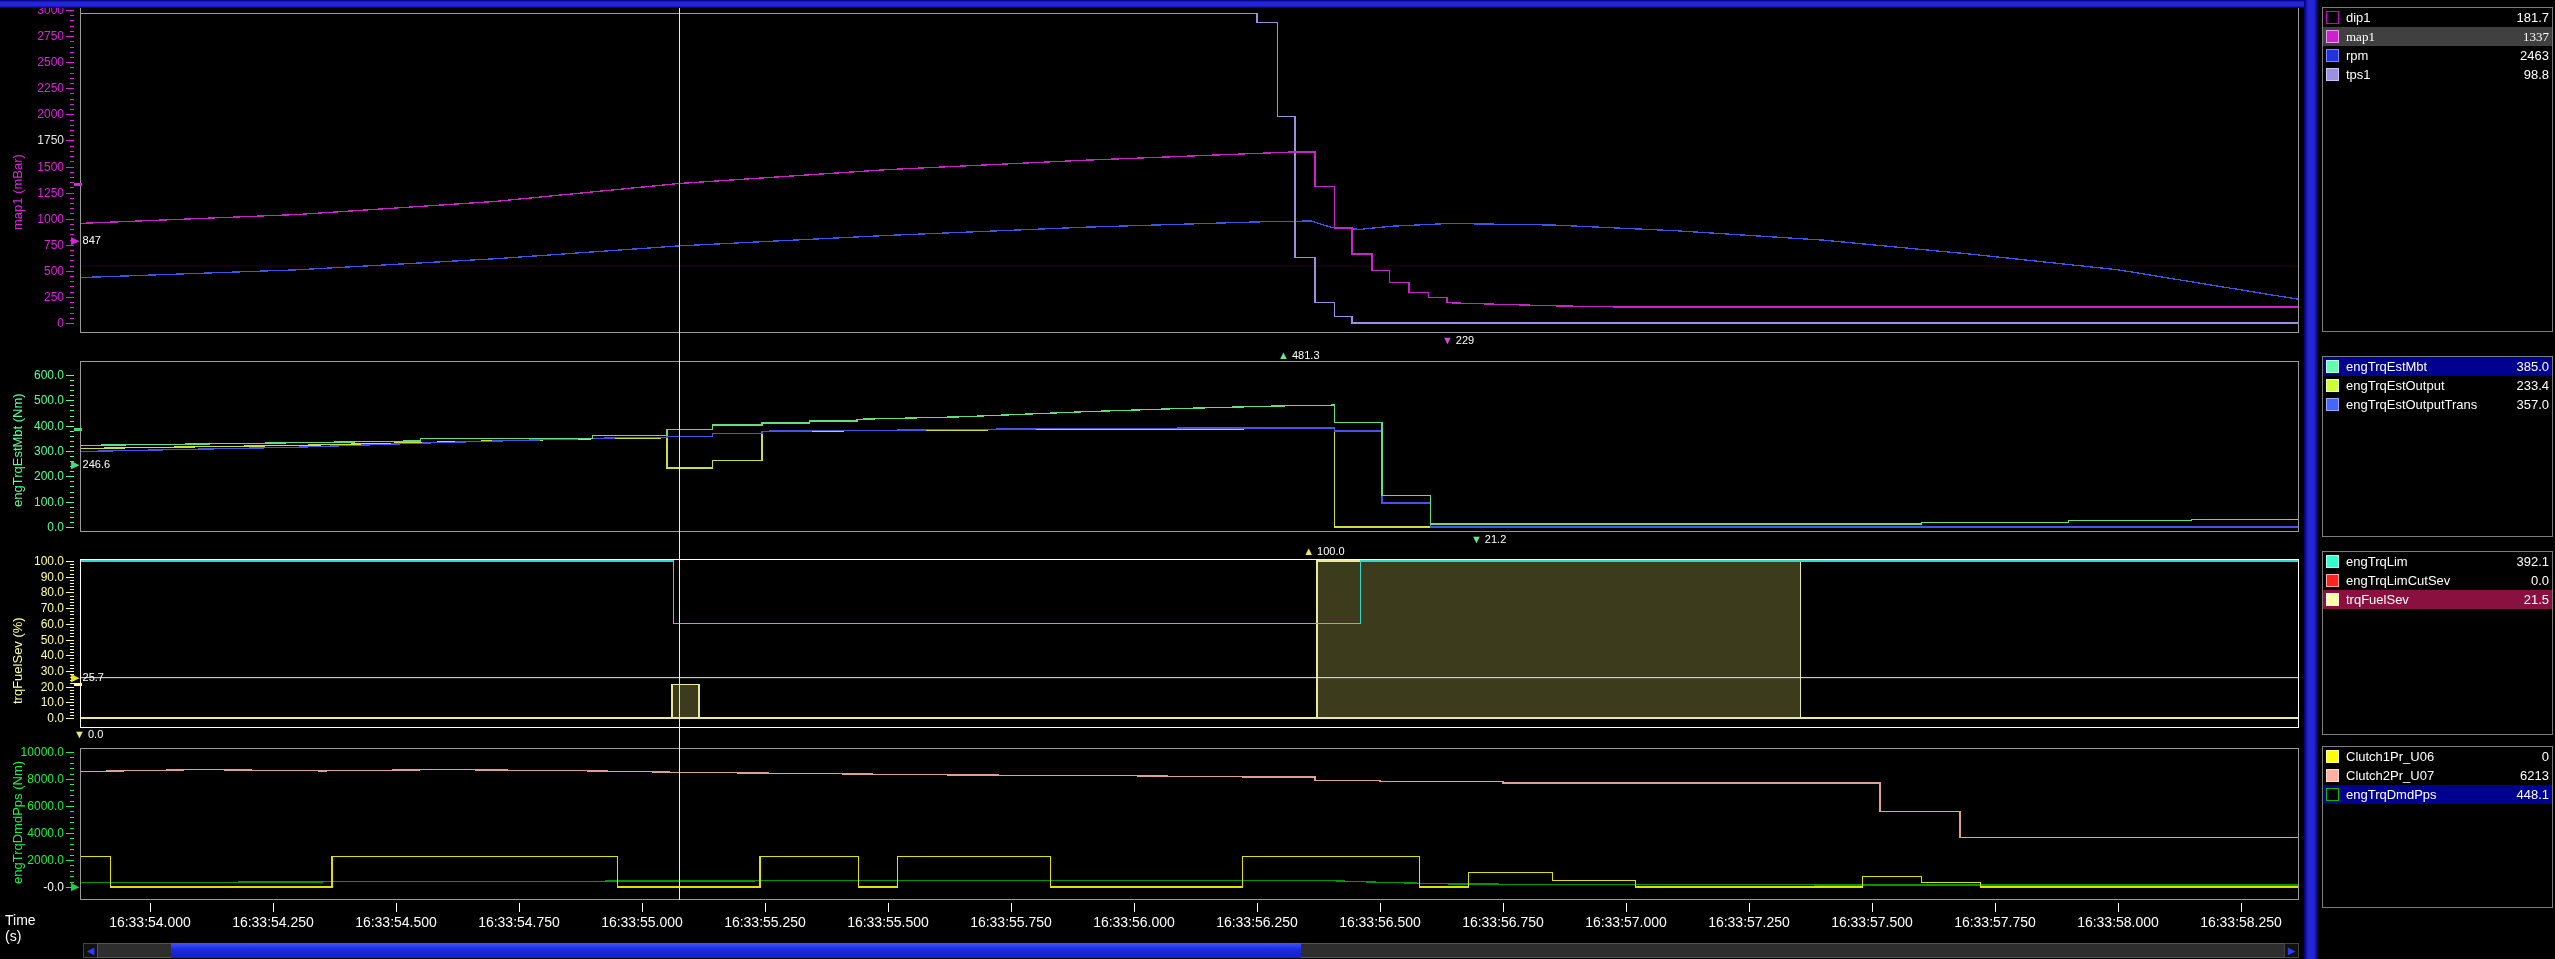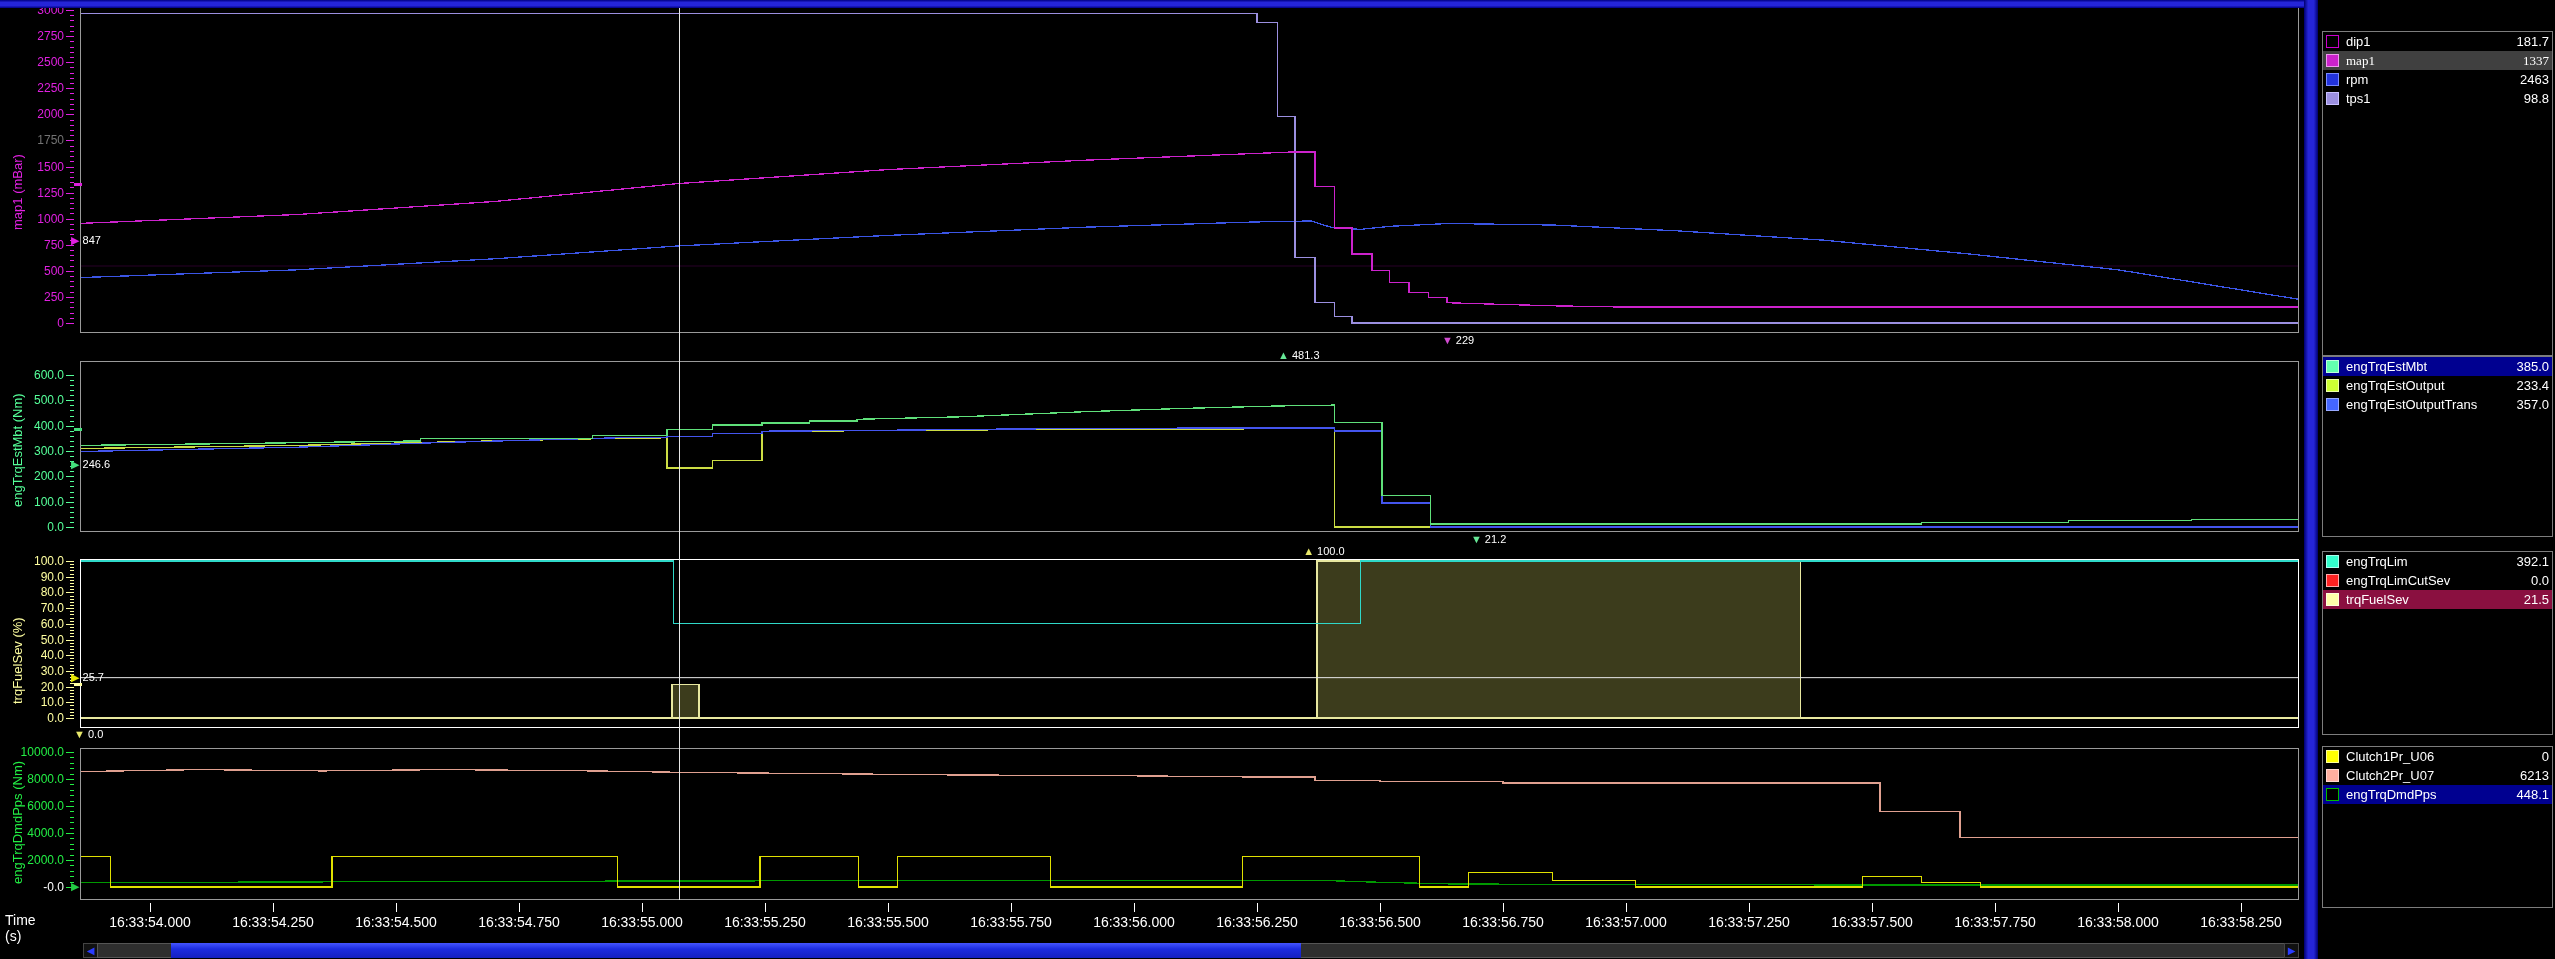--- a/index.html
+++ b/index.html
@@ -37,21 +37,21 @@
       <div class="abs ticklab" style="left: 2px; top: 3px; width: 62px; color: rgb(224, 32, 224);">3000</div>
       <div class="abs" style="left: 66px; top: 10px; width: 8px; height: 1px; background: rgb(224, 32, 224);"></div>
       <div class="abs ticklab" style="left: 2px; top: 29.0833px; width: 62px; color: rgb(224, 32, 224);">2750</div>
       <div class="abs" style="left: 66px; top: 36.0833px; width: 8px; height: 1px; background: rgb(224, 32, 224);"></div>
       <div class="abs ticklab" style="left: 2px; top: 55.1667px; width: 62px; color: rgb(224, 32, 224);">2500</div>
       <div class="abs" style="left: 66px; top: 62.1667px; width: 8px; height: 1px; background: rgb(224, 32, 224);"></div>
       <div class="abs ticklab" style="left: 2px; top: 81.25px; width: 62px; color: rgb(224, 32, 224);">2250</div>
       <div class="abs" style="left: 66px; top: 88.25px; width: 8px; height: 1px; background: rgb(224, 32, 224);"></div>
       <div class="abs ticklab" style="left: 2px; top: 107.333px; width: 62px; color: rgb(224, 32, 224);">2000</div>
       <div class="abs" style="left: 66px; top: 114.333px; width: 8px; height: 1px; background: rgb(224, 32, 224);"></div>
-      <div class="abs ticklab" style="left: 2px; top: 133.417px; width: 62px; color: #737373;">1750</div>
+      <div class="abs ticklab" style="left: 2px; top: 133.417px; width: 62px; color: #e5e5e5;">1750</div>
       <div class="abs" style="left: 66px; top: 140.417px; width: 8px; height: 1px; background: rgb(224, 32, 224);"></div>
       <div class="abs ticklab" style="left: 2px; top: 159.5px; width: 62px; color: rgb(224, 32, 224);">1500</div>
       <div class="abs" style="left: 66px; top: 166.5px; width: 8px; height: 1px; background: rgb(224, 32, 224);"></div>
       <div class="abs ticklab" style="left: 2px; top: 185.583px; width: 62px; color: rgb(224, 32, 224);">1250</div>
       <div class="abs" style="left: 66px; top: 192.583px; width: 8px; height: 1px; background: rgb(224, 32, 224);"></div>
       <div class="abs ticklab" style="left: 2px; top: 211.667px; width: 62px; color: rgb(224, 32, 224);">1000</div>
       <div class="abs" style="left: 66px; top: 218.667px; width: 8px; height: 1px; background: rgb(224, 32, 224);"></div>
       <div class="abs ticklab" style="left: 2px; top: 237.75px; width: 62px; color: rgb(224, 32, 224);">750</div>
       <div class="abs" style="left: 66px; top: 244.75px; width: 8px; height: 1px; background: rgb(224, 32, 224);"></div>
       <div class="abs ticklab" style="left: 2px; top: 263.833px; width: 62px; color: rgb(224, 32, 224);">500</div>
@@ -352,21 +352,21 @@
       <div class="abs" style="left: 1749px; top: 903px; width: 1px; height: 9px; background: rgb(255, 255, 255);"></div>
       <div class="abs tlab" style="left: 1689px; top: 914px;">16:33:57.250</div>
       <div class="abs" style="left: 1872px; top: 903px; width: 1px; height: 9px; background: rgb(255, 255, 255);"></div>
       <div class="abs tlab" style="left: 1812px; top: 914px;">16:33:57.500</div>
       <div class="abs" style="left: 1995px; top: 903px; width: 1px; height: 9px; background: rgb(255, 255, 255);"></div>
       <div class="abs tlab" style="left: 1935px; top: 914px;">16:33:57.750</div>
       <div class="abs" style="left: 2118px; top: 903px; width: 1px; height: 9px; background: rgb(255, 255, 255);"></div>
       <div class="abs tlab" style="left: 2058px; top: 914px;">16:33:58.000</div>
       <div class="abs" style="left: 2241px; top: 903px; width: 1px; height: 9px; background: rgb(255, 255, 255);"></div>
       <div class="abs tlab" style="left: 2181px; top: 914px;">16:33:58.250</div>
-      <div class="abs legend-box" style="left: 2322px; top: 7px; width: 229px; height: 323px; margin-top: 24px;">
+      <div class="abs legend-box" style="left: 2322px; top: 7px; width: 229px; height: 323px;">
         <div class="lrow">
           <span class="lsw" style="background:#000000;border:1px solid #cc00cc;box-sizing:border-box;"></span>
           <span class="lname">dip1</span>
           <span class="lval">181.7</span>
         </div>
         <div class="lrow" style="background: #404040; font-family: Liberation Serif, serif;">
           <span class="lsw" style="background:#cc22cc;border:1px solid #ee99ee;box-sizing:border-box;"></span>
           <span class="lname">map1</span>
           <span class="lval">1337</span>
         </div>

